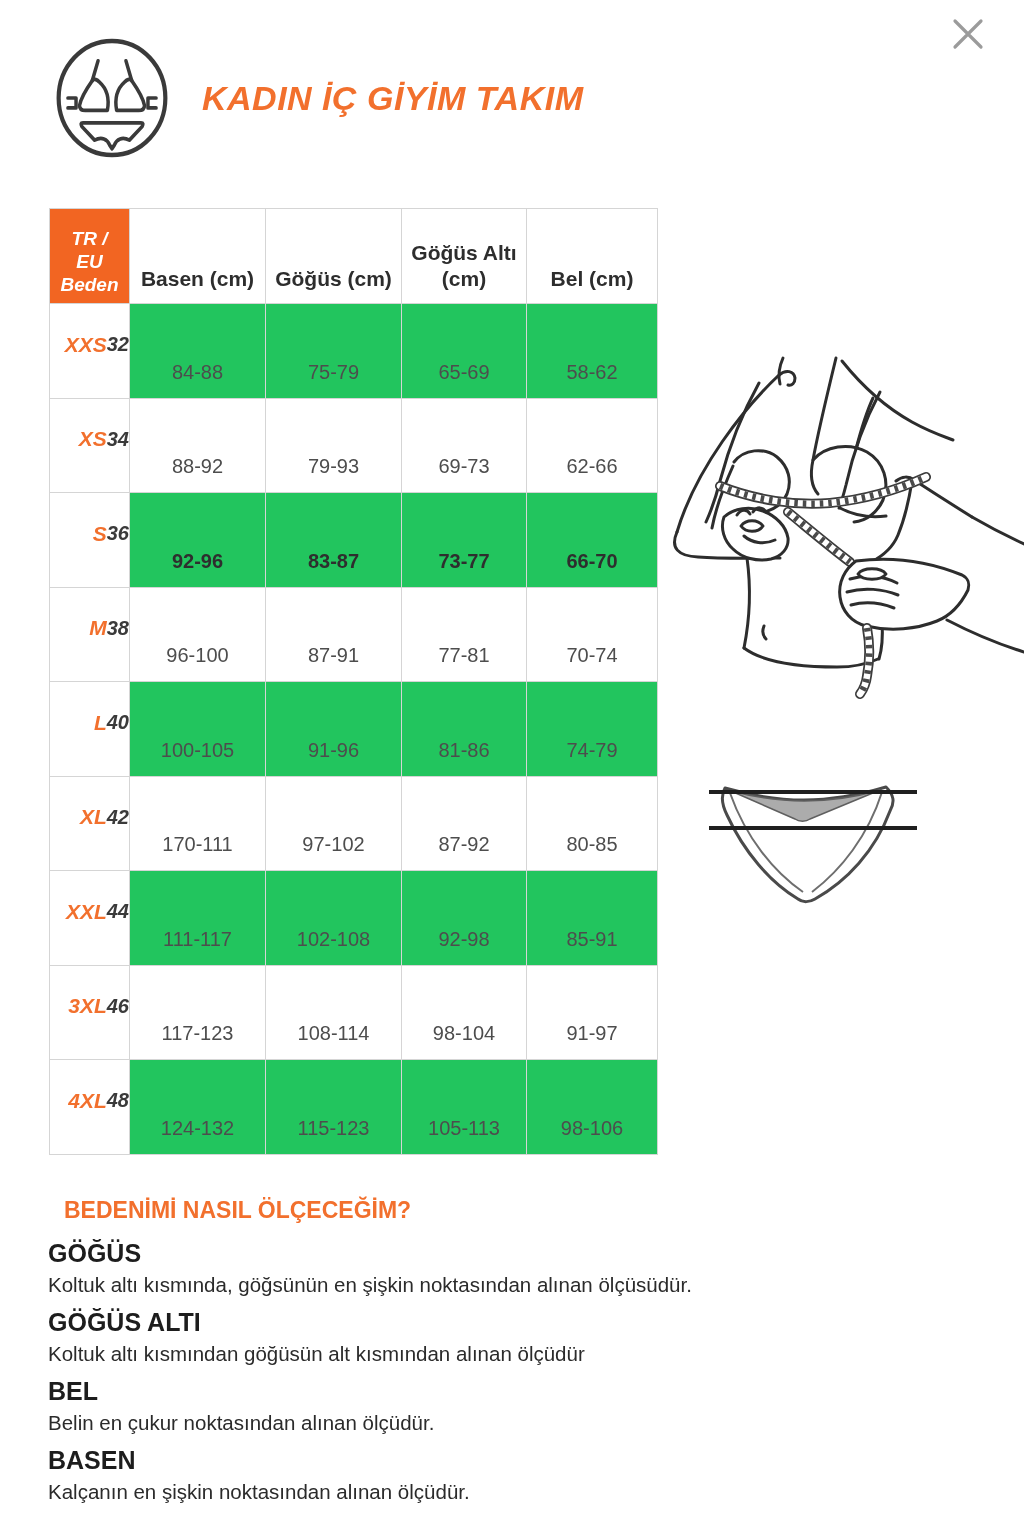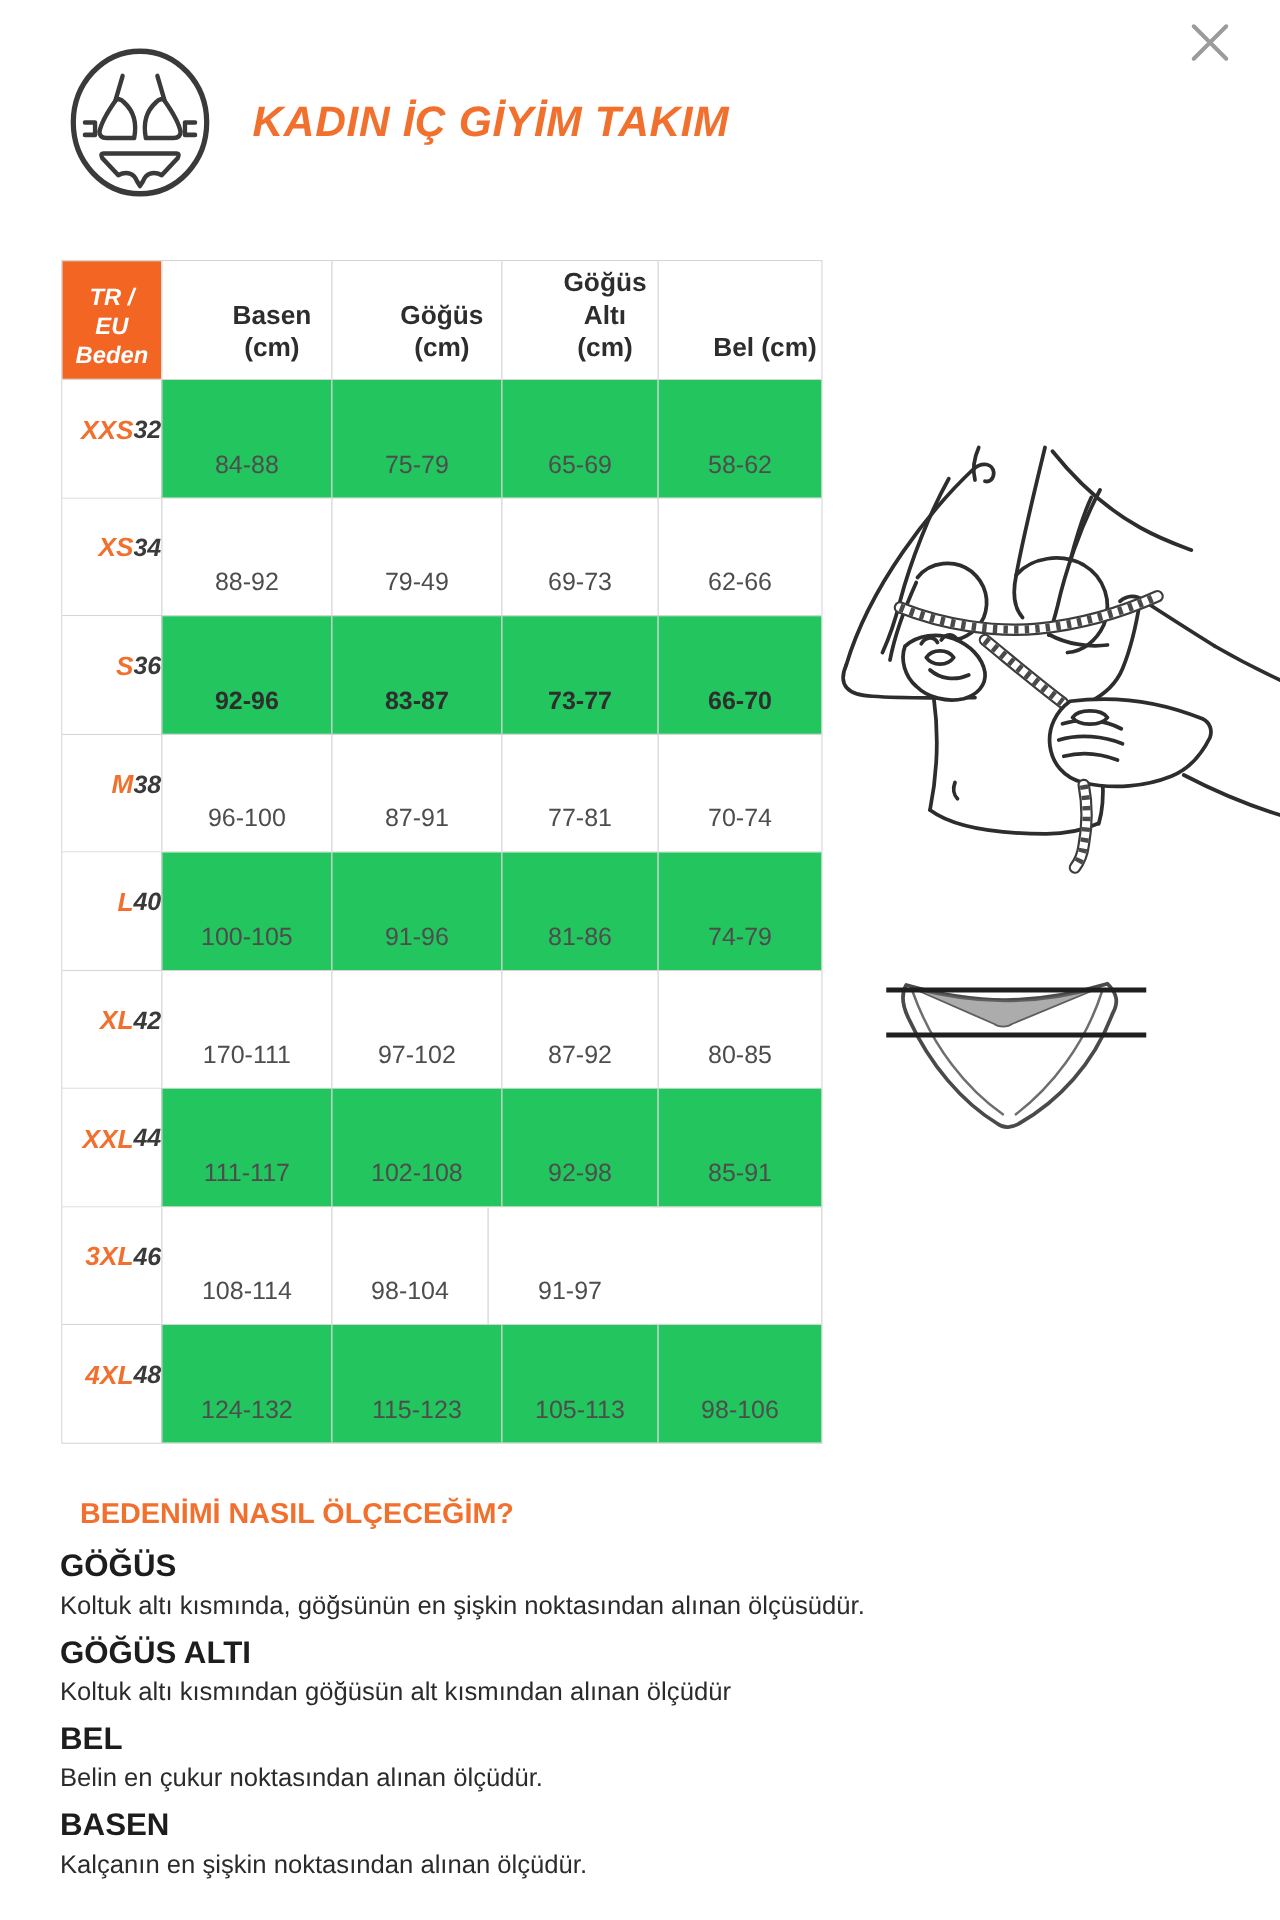--- a/index.html
+++ b/index.html
@@ -18,21 +18,21 @@
   
   .size-table{position:absolute;left:49px;top:208px;width:607px;border:1px solid #d5d5d5;box-sizing:content-box;}
   .t-row{display:flex;height:93.5px;border-top:1px solid #d5d5d5;}
   .t-row.hdr-row{border-top:none;height:94px;}
   .t-cell{box-sizing:border-box;border-left:1px solid #d5d5d5;}
   .t-cell:first-child{border-left:none;}
   .c0{width:79px;font-style:italic;}.c1{width:136px;}.c2{width:136px;}.c3{width:125px;}.c4{width:131px;}
   .corner{display:flex;flex-direction:column;justify-content:flex-end;align-items:center;
     text-align:center;color:#fff;font-weight:bold;font-size:19px;line-height:23px;padding-bottom:7px;}
   .hcell{display:flex;flex-direction:column;justify-content:flex-end;align-items:center;text-align:center;
-    font-weight:bold;font-size:21px;line-height:26px;color:#2d2d2d;padding-bottom:11px;background:#fff;padding-left:40px;}
+    font-weight:bold;font-size:21px;line-height:26px;color:#2d2d2d;padding-bottom:11px;background:#fff;}
   .sizecell{display:flex;flex-direction:row;justify-content:flex-end;align-items:center;
     padding-bottom:13px;background:#fff;}
   .sz-label{font-weight:bold;font-size:21px;line-height:25px;}
   .sz-num{font-size:20px;line-height:26px;color:#3a3a3a;font-weight:600;}
   .val{display:flex;justify-content:center;align-items:flex-end;padding-bottom:14px;
     font-size:20px;color:#4d4d4d;background:#fff;}
   .t-row.shaded .val{background:#22c55e;}
   .t-row.highlight .val{font-weight:bold;color:#2e2e2e;}
   
   .torso-ill{position:absolute;left:650px;top:350px;width:374px;height:352px;}
@@ -103,21 +103,21 @@
       <div class="t-cell val c2">75-79</div>
       <div class="t-cell val c3">65-69</div>
       <div class="t-cell val c4">58-62</div>
     </div>
     <div class="t-row">
       <div class="t-cell c0 sizecell">
         <div class="sz-label" style="color: rgb(242, 112, 45);">XS</div>
         <div class="sz-num">34</div>
       </div>
       <div class="t-cell val c1">88-92</div>
-      <div class="t-cell val c2">79-49</div>
+      <div class="t-cell val c2">79-93</div>
       <div class="t-cell val c3">69-73</div>
       <div class="t-cell val c4">62-66</div>
     </div>
     <div class="t-row shaded highlight">
       <div class="t-cell c0 sizecell">
         <div class="sz-label" style="color: rgb(242, 112, 45);">S</div>
         <div class="sz-num">36</div>
       </div>
       <div class="t-cell val c1">92-96</div>
       <div class="t-cell val c2">83-87</div>
@@ -162,20 +162,21 @@
       <div class="t-cell val c1">111-117</div>
       <div class="t-cell val c2">102-108</div>
       <div class="t-cell val c3">92-98</div>
       <div class="t-cell val c4">85-91</div>
     </div>
     <div class="t-row">
       <div class="t-cell c0 sizecell">
         <div class="sz-label" style="color: rgb(242, 112, 45);">3XL</div>
         <div class="sz-num">46</div>
       </div>
+      <div class="t-cell val c1">117-123</div>
       <div class="t-cell val c2">108-114</div>
       <div class="t-cell val c3">98-104</div>
       <div class="t-cell val c4">91-97</div>
     </div>
     <div class="t-row shaded">
       <div class="t-cell c0 sizecell">
         <div class="sz-label" style="color: rgb(242, 112, 45);">4XL</div>
         <div class="sz-num">48</div>
       </div>
       <div class="t-cell val c1">124-132</div>

